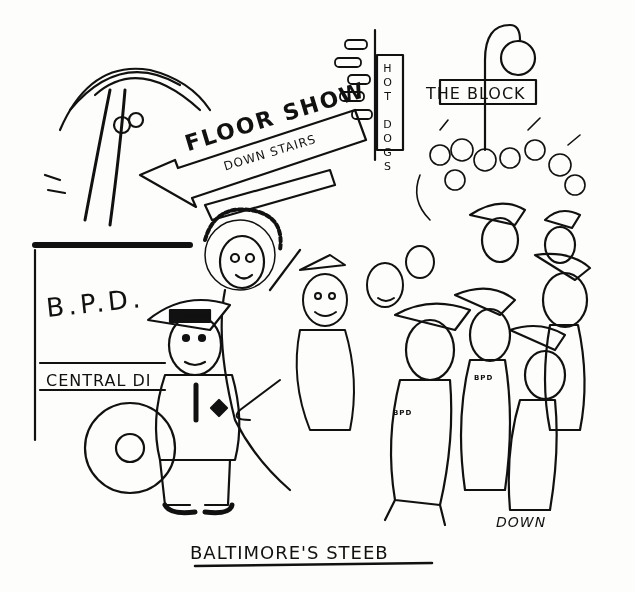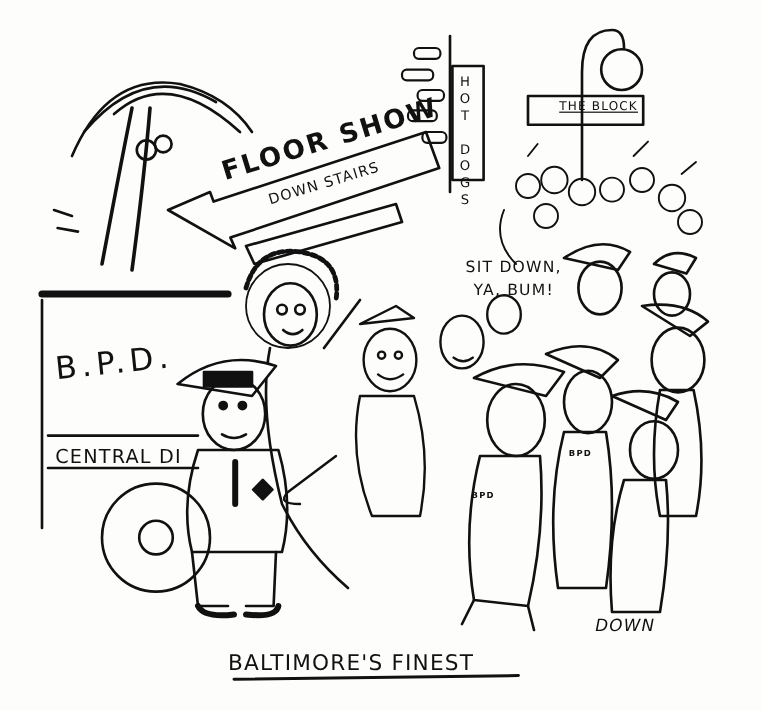--- a/index.html
+++ b/index.html
@@ -3,21 +3,21 @@
 <meta charset="utf-8">
 <style>
   html, body { margin: 0; padding: 0; background: #ffffff; }
   body { width: 635px; height: 592px; overflow: hidden; position: relative; font-family: "DejaVu Sans", sans-serif; }
   .canvas { position: absolute; left: 0; top: 0; width: 635px; height: 592px; background: #fdfdfb; }
   svg { position: absolute; left: 0; top: 0; }
   .txt { position: absolute; color: #111; font-family: "DejaVu Sans", sans-serif; white-space: nowrap; letter-spacing: 1px; }
   .floor-show { left: 182px; top: 132px; font-size: 22px; font-weight: bold; transform: rotate(-17deg); transform-origin: left top; letter-spacing: 2px; }
   .down-stairs { left: 222px; top: 160px; font-size: 12px; transform: rotate(-17deg); transform-origin: left top; }
   .hot-dogs { left: 381px; top: 62px; font-size: 11px; writing-mode: vertical-rl; text-orientation: upright; letter-spacing: 1px; }
-  .the-block { left: 466px; top: 84px; font-size: 10px; text-decoration: underline; }
+  .the-block { left: 426px; top: 84px; font-size: 16px; }
   .speech { left: 388px; top: 214px; font-size: 13px; line-height: 19px; white-space: pre; text-align: center; }
   .bpd { left: 46px; top: 288px; font-size: 26px; letter-spacing: 4px; transform: rotate(-6deg); }
   .central { left: 46px; top: 371px; font-size: 16px; letter-spacing: 1px; }
   .armband1 { left: 393px; top: 409px; font-size: 7px; font-weight: bold; }
   .armband2 { left: 474px; top: 374px; font-size: 7px; font-weight: bold; }
   .signature { left: 496px; top: 514px; font-size: 14px; font-style: italic; letter-spacing: 1px; }
   .caption { left: 190px; top: 542px; font-size: 18px; letter-spacing: 1px; }
 </style>
 </head>
 <body>
@@ -139,21 +139,19 @@
       </g>
 
       <line x1="195" y1="566" x2="432" y2="563" stroke-width="2.5"></line>
     </g>
   </svg>
 
   <div class="txt floor-show">FLOOR SHOW</div>
   <div class="txt down-stairs">DOWN STAIRS</div>
   <div class="txt hot-dogs">HOT DOGS</div>
   <div class="txt the-block">THE BLOCK</div>
-  <div class="txt speech">SIT DOWN,
-YA, BUM!</div>
   <div class="txt bpd">B.P.D.</div>
   <div class="txt central">CENTRAL DI</div>
   <div class="txt armband1">BPD</div>
   <div class="txt armband2">BPD</div>
   <div class="txt signature">DOWN</div>
-  <div class="txt caption">BALTIMORE'S FINEST</div>
+  <div class="txt caption">BALTIMORE'S STEEB</div>
 </div>
 
 </body></html>

